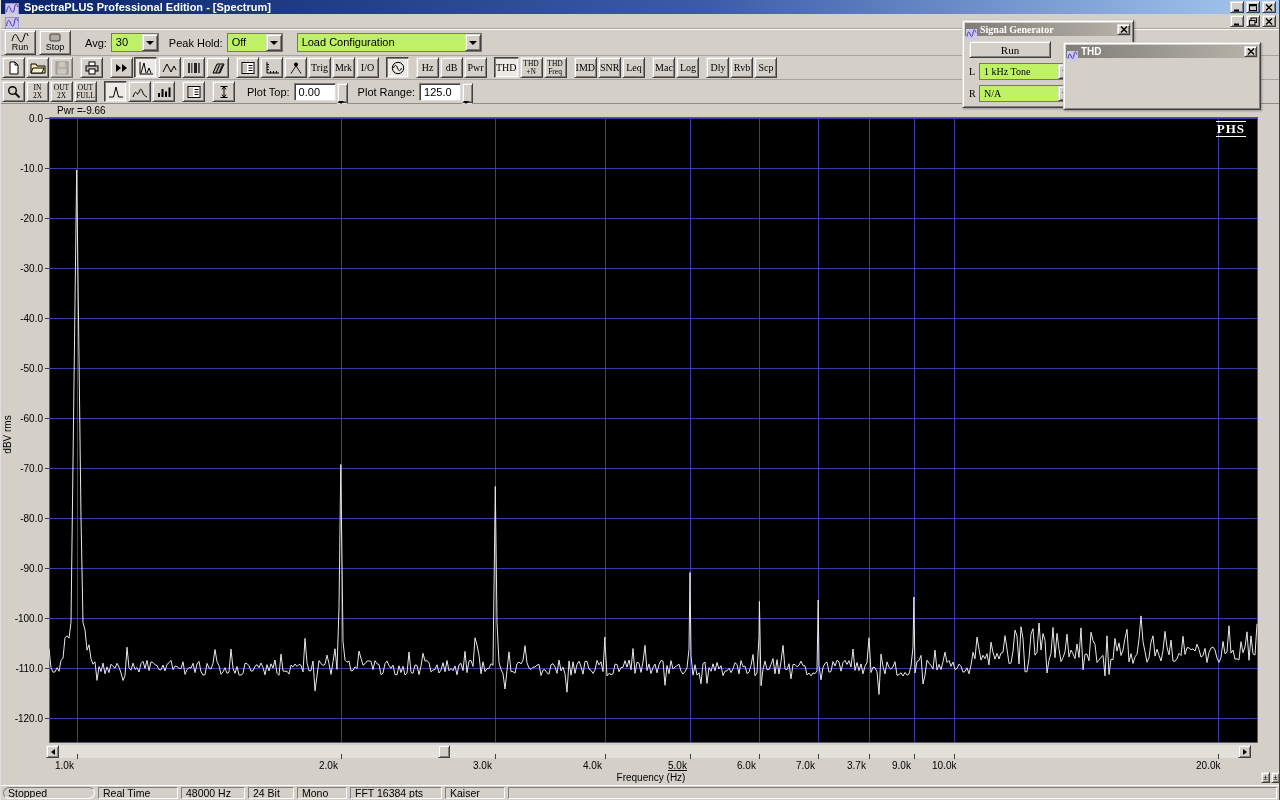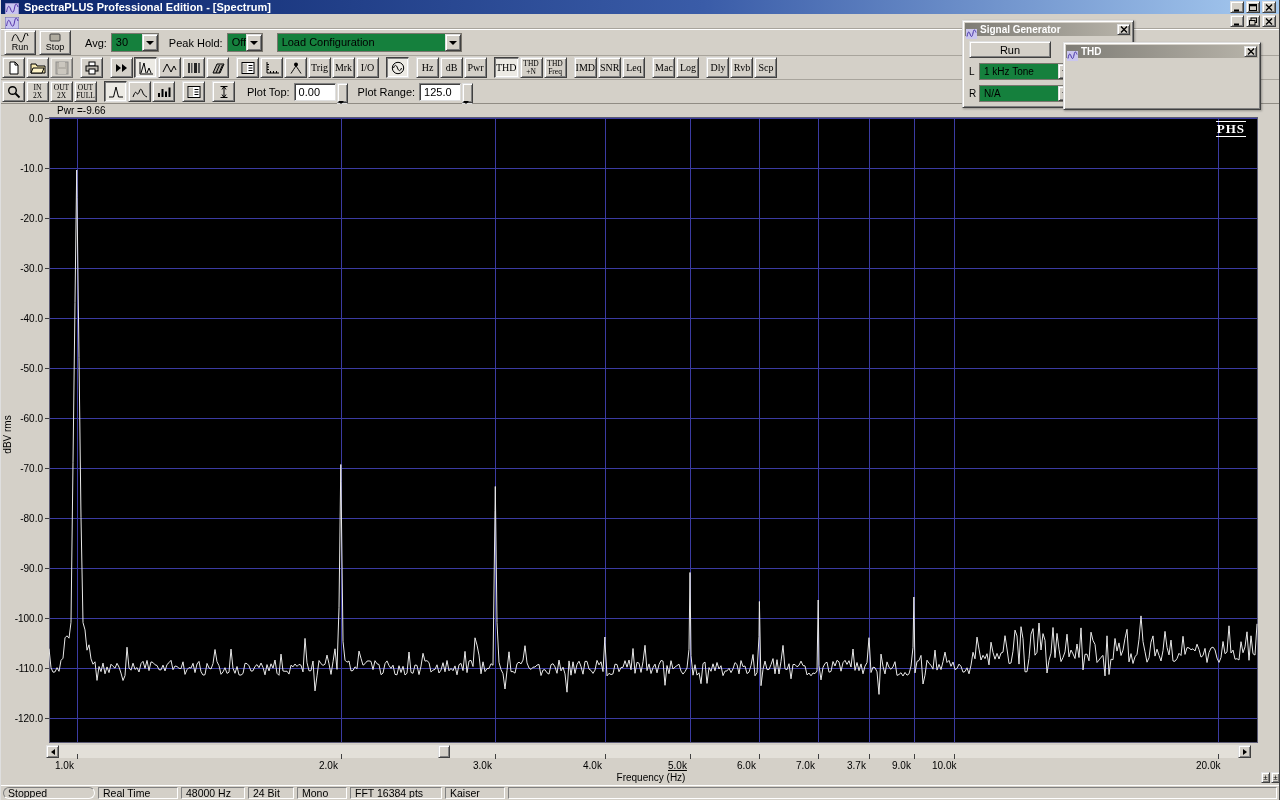--- a/index.html
+++ b/index.html
@@ -32,21 +32,21 @@
 
   
   .tb{position:absolute;left:0;right:0;background:#d4d0c8;display:flex;align-items:center;box-sizing:border-box;}
   #tb1{top:29px;height:27px;border-top:1px solid #fff;border-bottom:1px solid #a8a49c;}
   #tb2{top:56px;height:24px;border-bottom:1px solid #a8a49c;}
   #tb3{top:80px;height:24px;border-bottom:1px solid #908c84;}
   .tlabel{font-size:11px;margin:0 4px;white-space:nowrap;}
   .bigbtn{width:32px;height:25px;display:flex;flex-direction:column;align-items:center;justify-content:center;margin-left:3px;}
   .bigbtn .cap{font-size:9px;line-height:9px;}
   .bigbtn svg{width:18px;height:10px;display:block;}
-  .combo{display:flex;height:19px;background:#15803d;border:1px solid #7a766e;box-sizing:border-box;align-items:stretch;}
+  .combo{display:flex;height:19px;background:#bef264;border:1px solid #7a766e;box-sizing:border-box;align-items:stretch;}
   .combo .val{flex:1;font-size:11px;padding:2px 3px 0 4px;white-space:nowrap;overflow:hidden;color:#000;}
   .combo .drop{width:16px;display:flex;align-items:center;justify-content:center;}
   .tri{width:0;height:0;border-left:4px solid transparent;border-right:4px solid transparent;border-top:4px solid #000;}
   .tbtn{height:21px;min-width:23px;margin-left:1px;display:flex;flex-direction:column;align-items:center;justify-content:center;padding:0 1px;}
   .tbtn svg{width:16px;height:14px;display:block;}
   .tbtn .txt{font-family:"Liberation Serif",serif;font-size:10px;line-height:10px;color:#000;}
   .tbtn .txt2{font-family:"Liberation Serif",serif;font-size:7.5px;line-height:7.5px;color:#000;text-align:center;}
   .sep{width:6px;height:1px;}
   .spin{display:flex;align-items:stretch;height:18px;}
   .spin .fld{width:42px;font-size:11px;padding:2px 3px 0 4px;}
@@ -84,21 +84,21 @@
   .spanel{height:12px;border:1px solid;border-color:#808080 #fff #fff #808080;font-size:10.5px;
        padding:0 4px;line-height:11px;color:#000;box-sizing:border-box;white-space:nowrap;overflow:hidden;}
 
   
   .float{position:absolute;background:#d4d0c8;border:1px solid;border-color:#dfdfdf #404040 #404040 #dfdfdf;
        box-shadow:inset 1px 1px 0 #fff, inset -1px -1px 0 #808080, 1px 1px 2px rgba(0,0,0,.3);}
   .ftitle{height:13px;margin:2px;background:linear-gradient(90deg,#7f7d76,#b8b4aa);display:flex;align-items:center;padding:0 1px;}
   .ftitle .ft-text{color:#fff;font-size:10px;font-weight:bold;margin-left:3px;flex:1;white-space:nowrap;}
   .ftitle .wbtn{width:13px;height:11px;}
   .fticon{width:11px;height:10px;}
-  #siggen{left:961px;top:20px;width:170px;height:86px;z-index:20;}
+  #siggen{left:961px;top:20px;width:170px;height:86px;z-index:20;font-family:Liberation Serif, serif;}
   #thdwin{left:1062px;top:42px;width:196px;height:66px;z-index:30;}
   #sg-run{position:absolute;left:6px;top:20px;width:82px;height:17px;font-size:11px;display:flex;align-items:center;justify-content:center;}
   .sg-row{position:absolute;left:6px;display:flex;align-items:center;}
   .sg-row .chlab{font-size:10px;width:10px;}
   .sg-combo{width:96px;height:17px;}
   .sg-combo .val{font-size:10px;padding-top:2px;}
   #thd-value{position:absolute;left:0;right:6px;top:18px;text-align:center;font-size:34px;color:#101010;letter-spacing:1px;}
 </style>
 </head>
 <body>
@@ -174,21 +174,21 @@
       <span class="cap">Stop</span>
     </div>
     <span class="tlabel" style="margin-left:14px">Avg:</span>
     <div class="combo" style="width:48px">
       <span class="val">30</span>
       <span class="drop r3d">
           <span class="tri"></span>
         </span>
     </div>
     <span class="tlabel" style="margin-left:10px">Peak Hold:</span>
-    <div class="combo" style="width:36px">
+    <div class="combo" style="width:56px">
       <span class="val">Off</span>
       <span class="drop r3d">
           <span class="tri"></span>
         </span>
     </div>
     <div class="combo" style="width:185px;margin-left:14px">
       <span class="val">Load Configuration</span>
       <span class="drop r3d">
           <span class="tri"></span>
         </span>

